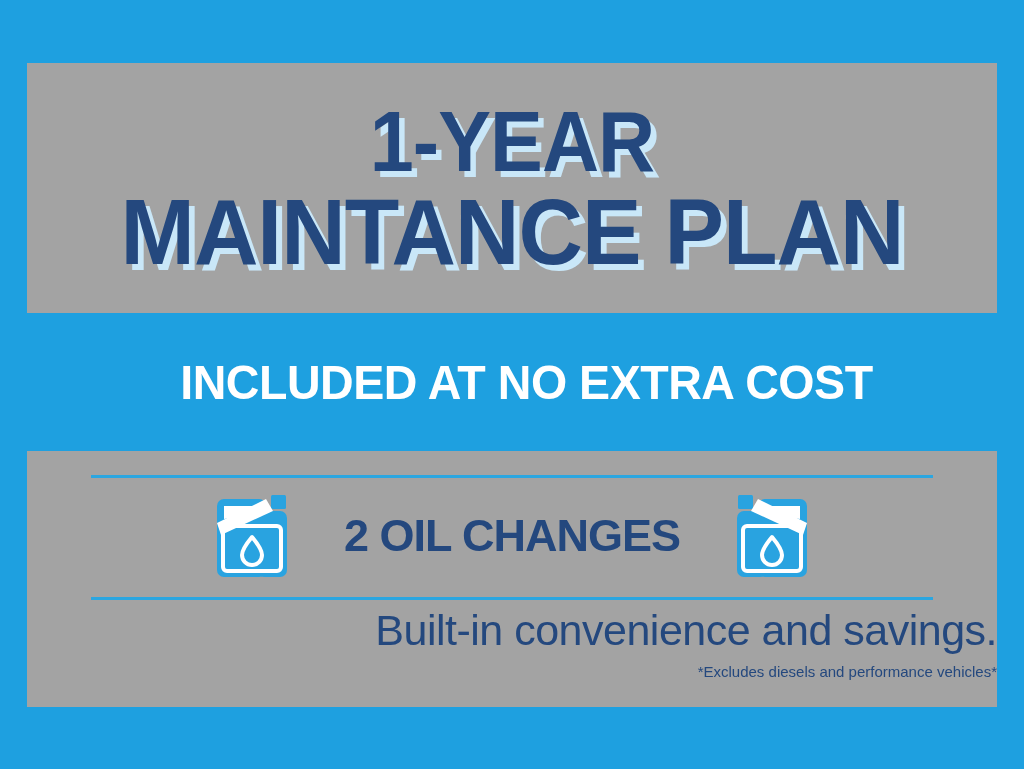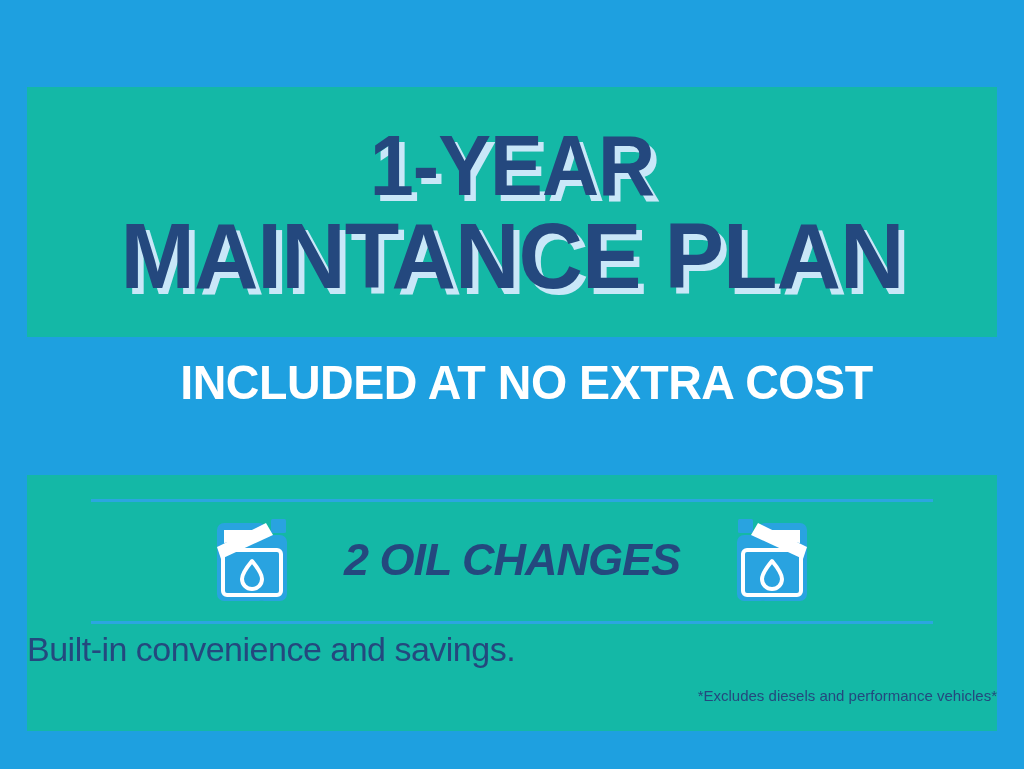--- a/index.html
+++ b/index.html
@@ -19,25 +19,24 @@
     position: relative;
     width: 1024px;
     height: 769px;
     background: #1ea0e0;
     box-sizing: border-box;
   }
 
   
   .card {
     position: absolute;
-    background: #14b8a6;
+    background: #a3a3a3;
     left: 27px;
     width: 970px;
     box-sizing: border-box;
-    margin-top: 24px;
   }
   #headline-card {
     top: 63px;
     height: 250px;
   }
 
   .headline-stack {
     position: absolute;
     left: 0;
     right: 0;
@@ -107,21 +106,20 @@
   #benefit-row {
     position: absolute;
     top: 24px;
     left: 64px;
     width: 842px;
     height: 122px;
     display: flex;
     align-items: center;
     justify-content: center;
     gap: 53px;
-    font-style: italic;
   }
 
   .oil-can-icon {
     width: 78px;
     height: 86px;
     flex: 0 0 auto;
     display: block;
   }
   #oil-can-icon-right { transform: scaleX(-1); }
 
@@ -132,25 +130,25 @@
     font-size: 45px;
     letter-spacing: -1px;
     white-space: nowrap;
   }
 
   #tagline {
     position: absolute;
     top: 155px;
     left: 0;
     right: 0;
-    text-align: left;
+    text-align: right;
     color: #24487e;
     font-family: "Liberation Sans", sans-serif;
     font-weight: normal;
-    font-size: 34px;
+    font-size: 43px;
     letter-spacing: -0.5px;
     white-space: nowrap;
   }
 
   #disclaimer {
     position: absolute;
     top: 212px;
     left: 0;
     right: 0;
     text-align: right;

